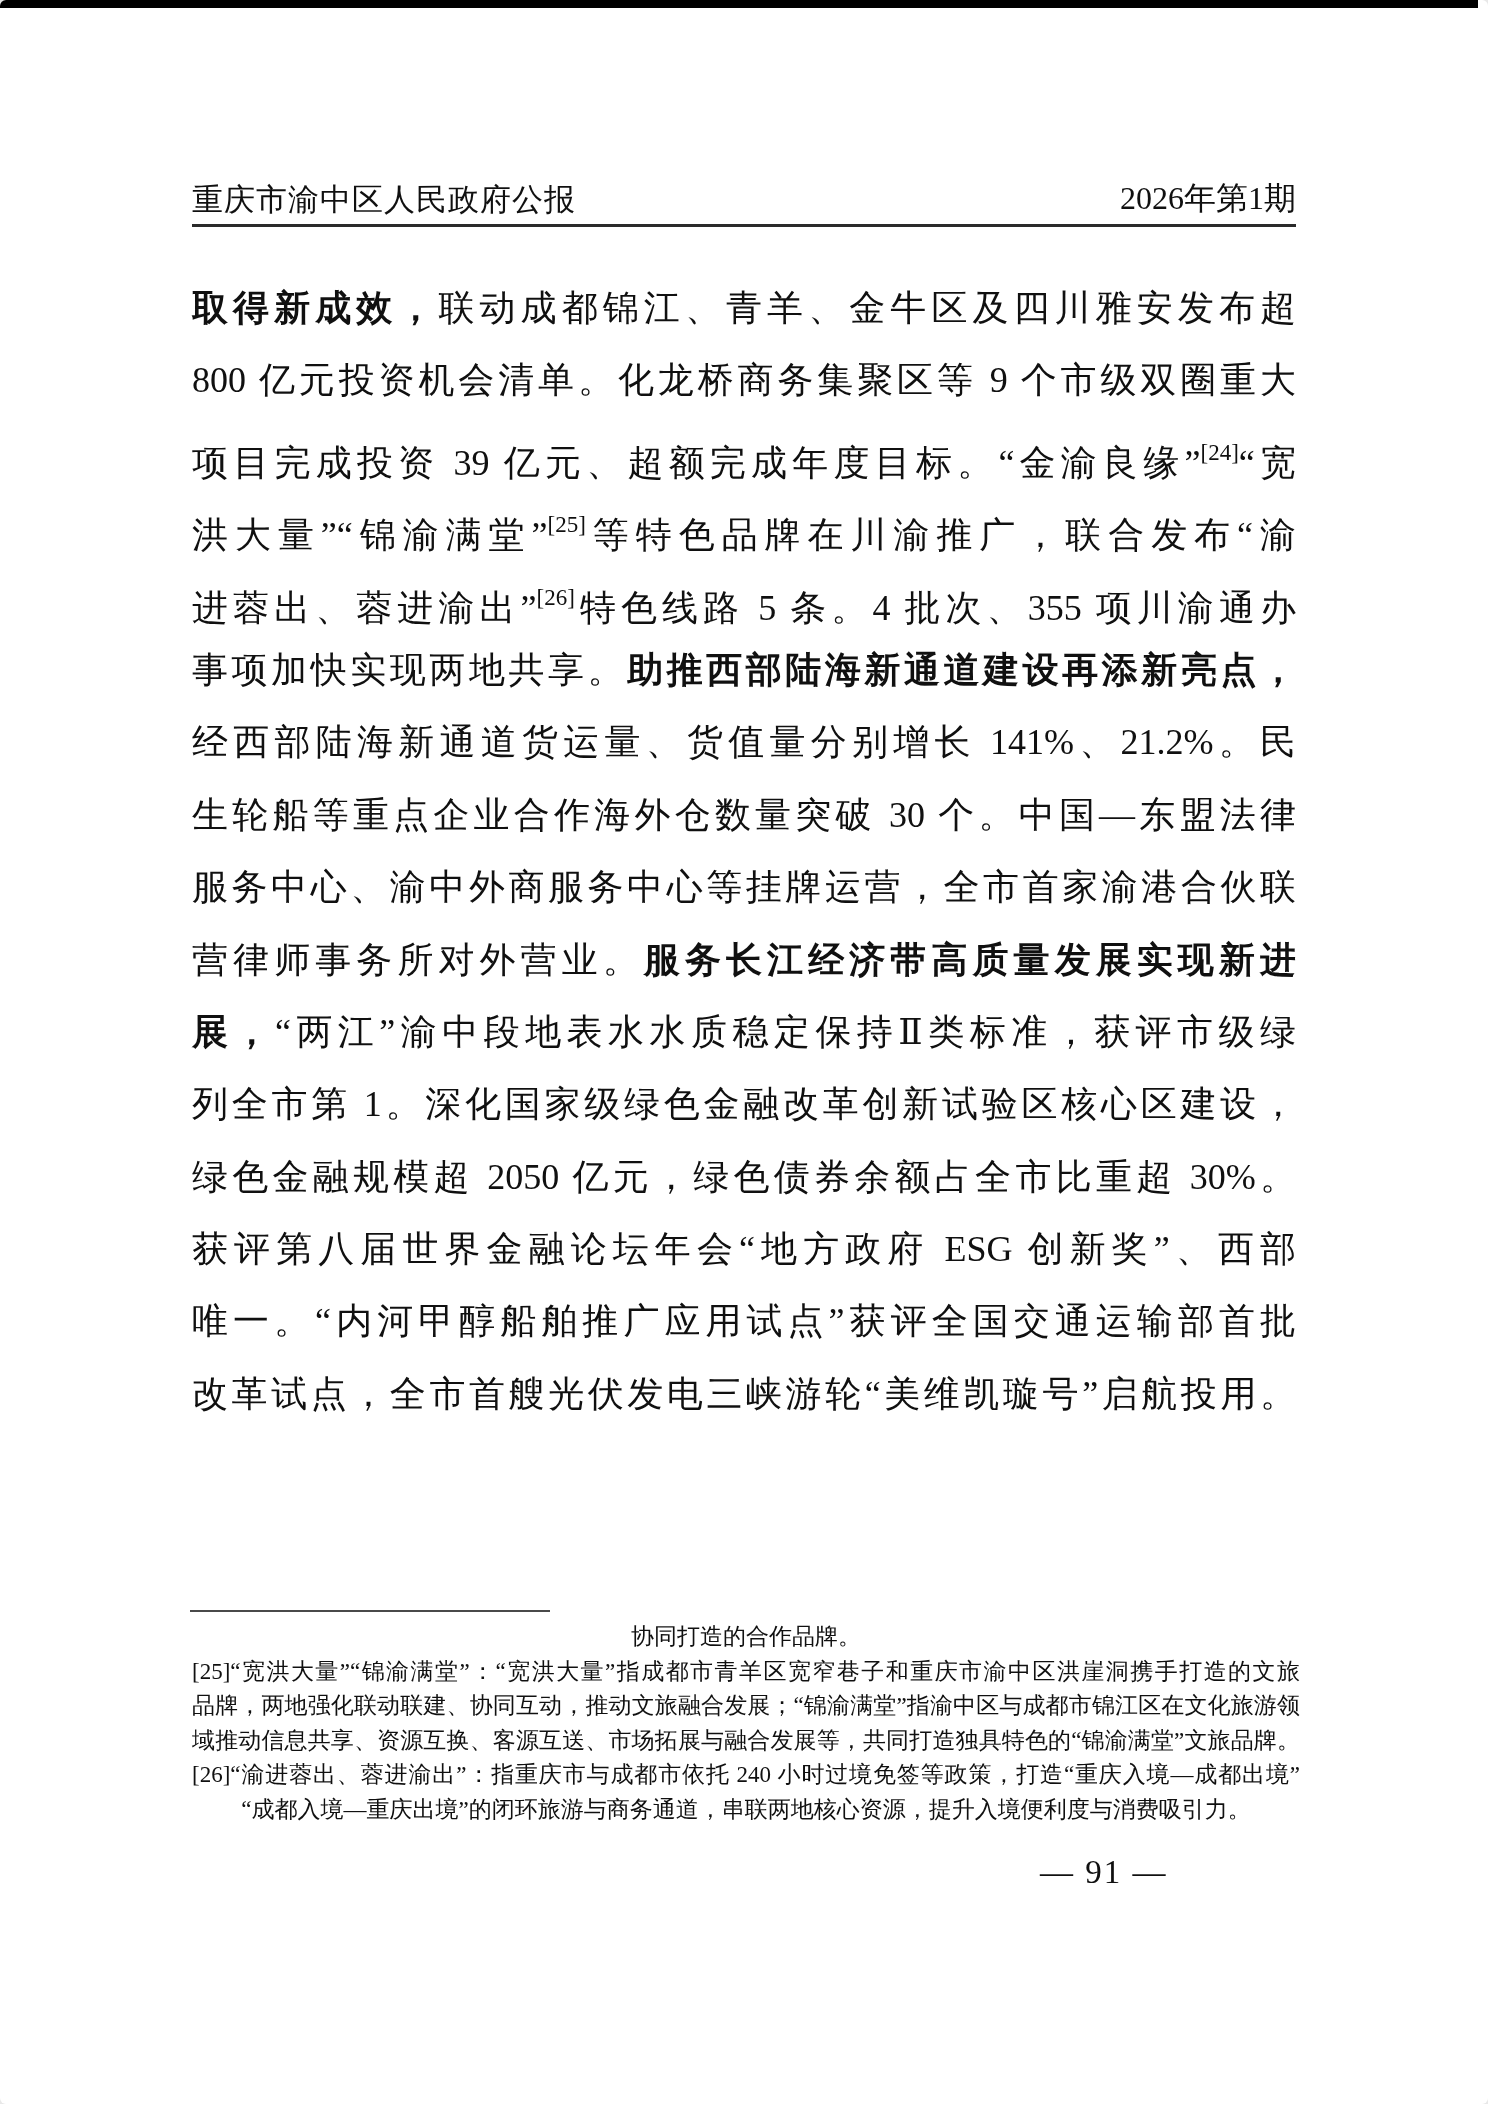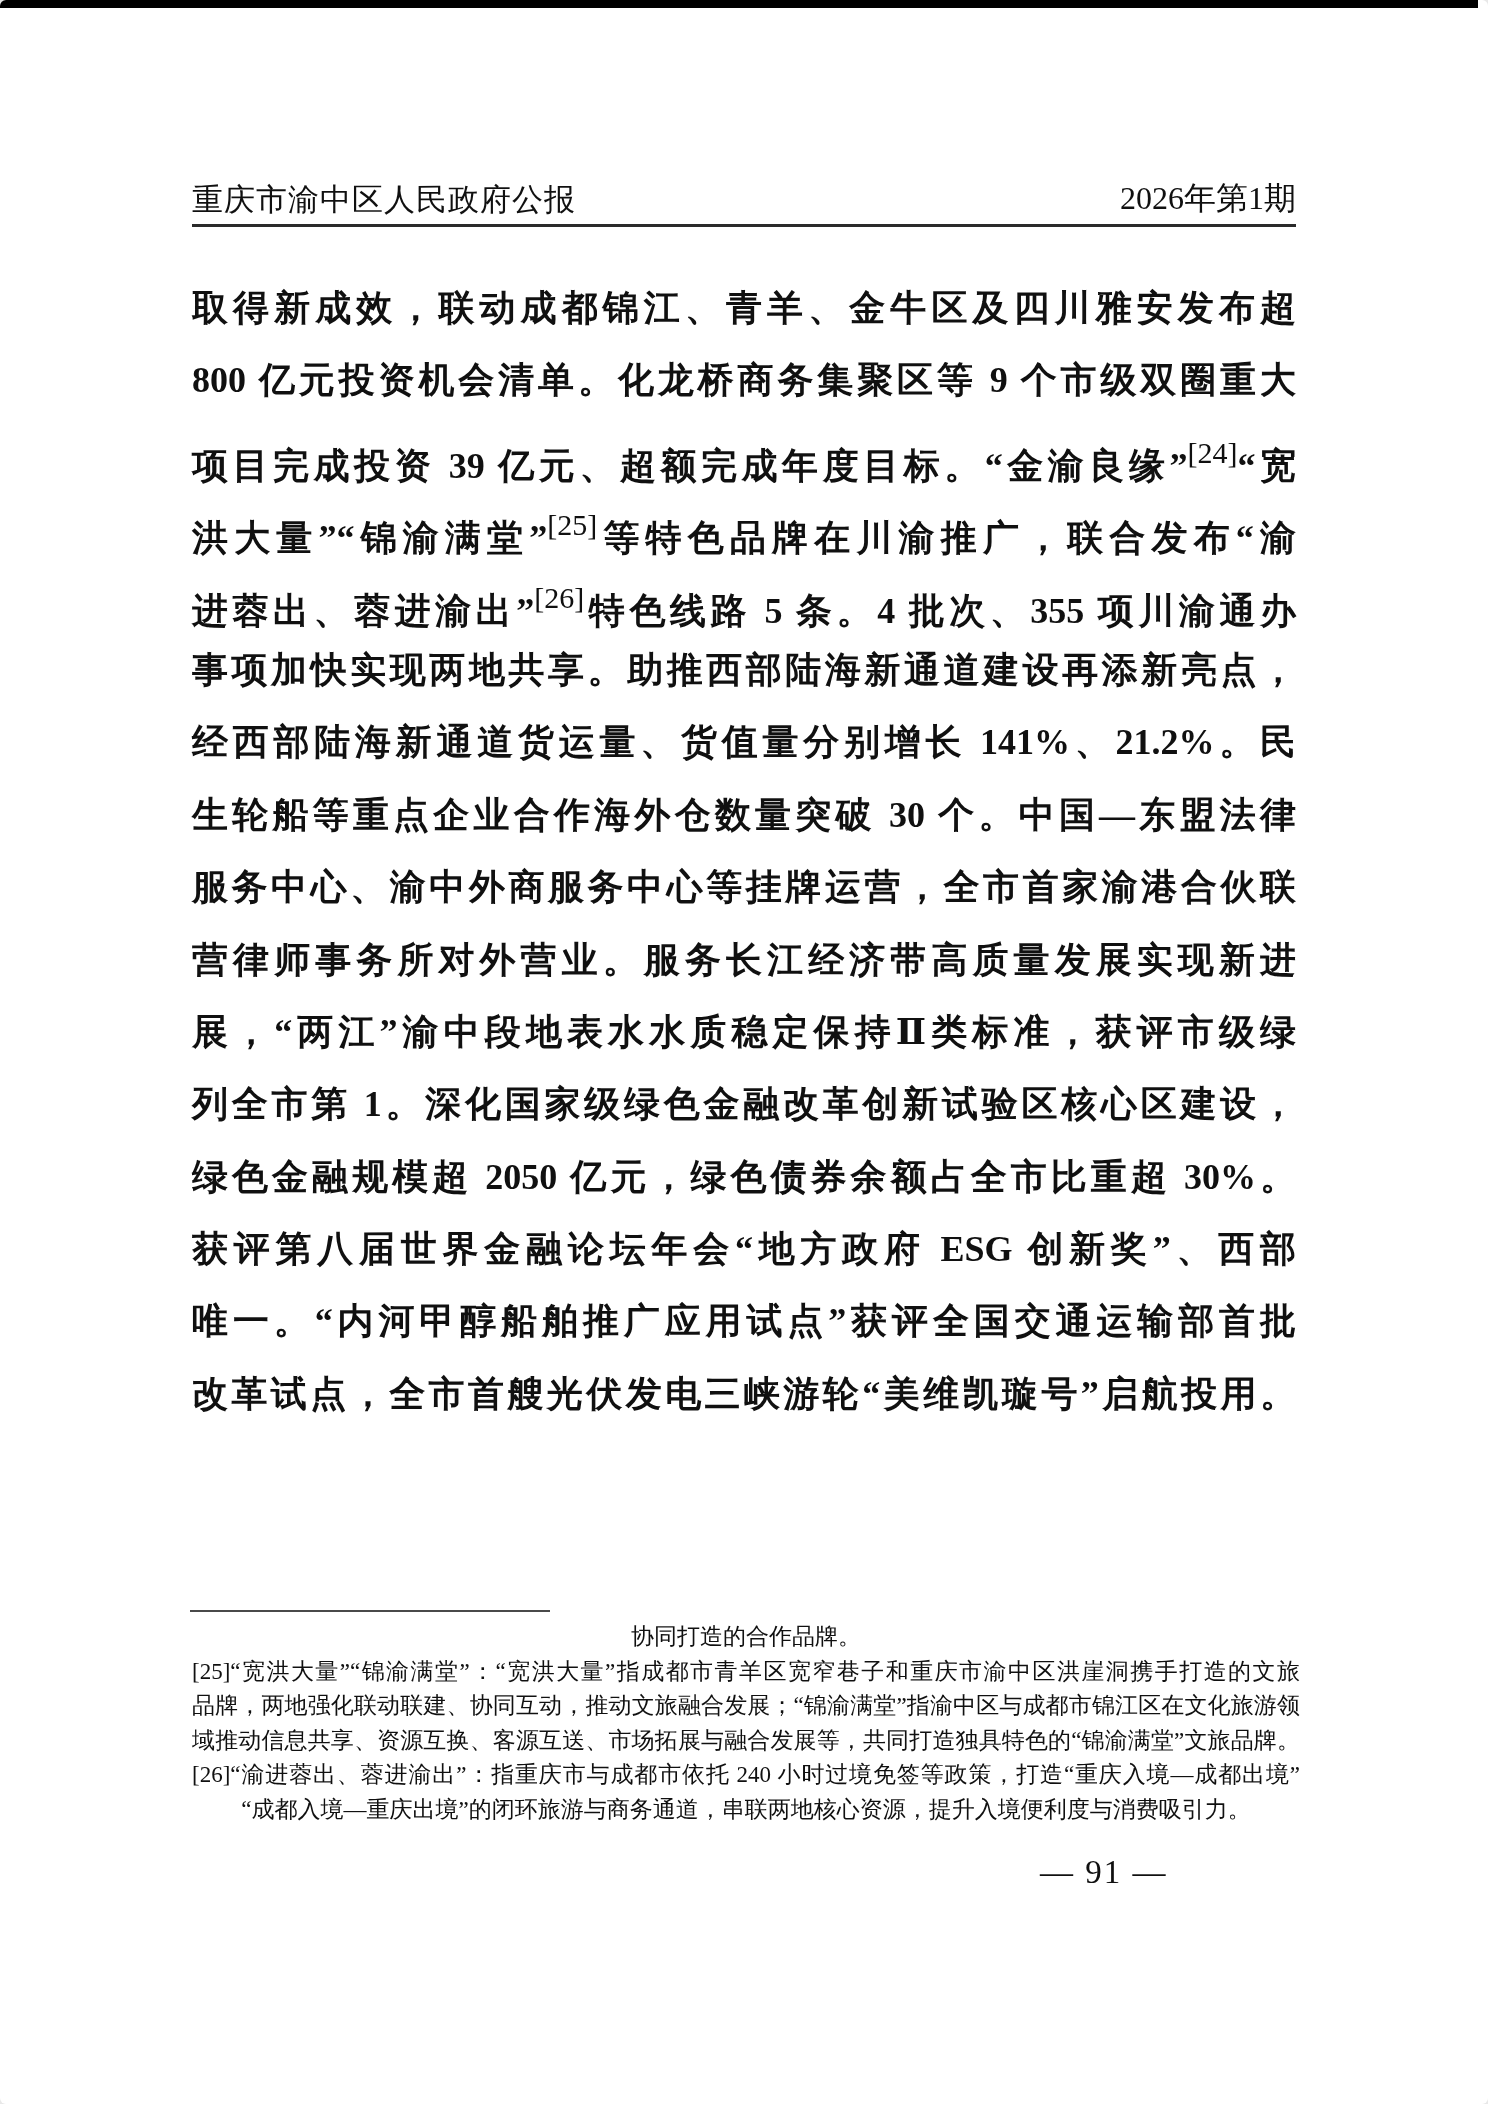--- a/index.html
+++ b/index.html
@@ -37,28 +37,28 @@
   }
   .body-text{
     position:absolute;left:192px;top:272px;width:1104px;
     font-size:36px;line-height:72.4px;
   }
   .bline{
     text-align:justify;
     text-align-last:justify;
     height:72.4px;
   }
-  .bline .n{font-weight:700;}
+  .bline .n{font-weight:400;}
   .bline .b{
     font-family:Liberation Sans, sans-serif;
     font-weight:700;
     margin-top:48px;
   }
   .bline .s{
-    font-size:30px;
+    font-size:23px;
     vertical-align:15px;
   }
   .fn-rule{
     position:absolute;left:190px;top:1610px;width:360px;height:2px;
     background:#4a4a4a;
   }
   .footnotes{
     position:absolute;left:192px;top:1620px;width:1108px;
     font-size:23px;line-height:34.6px;
   }

